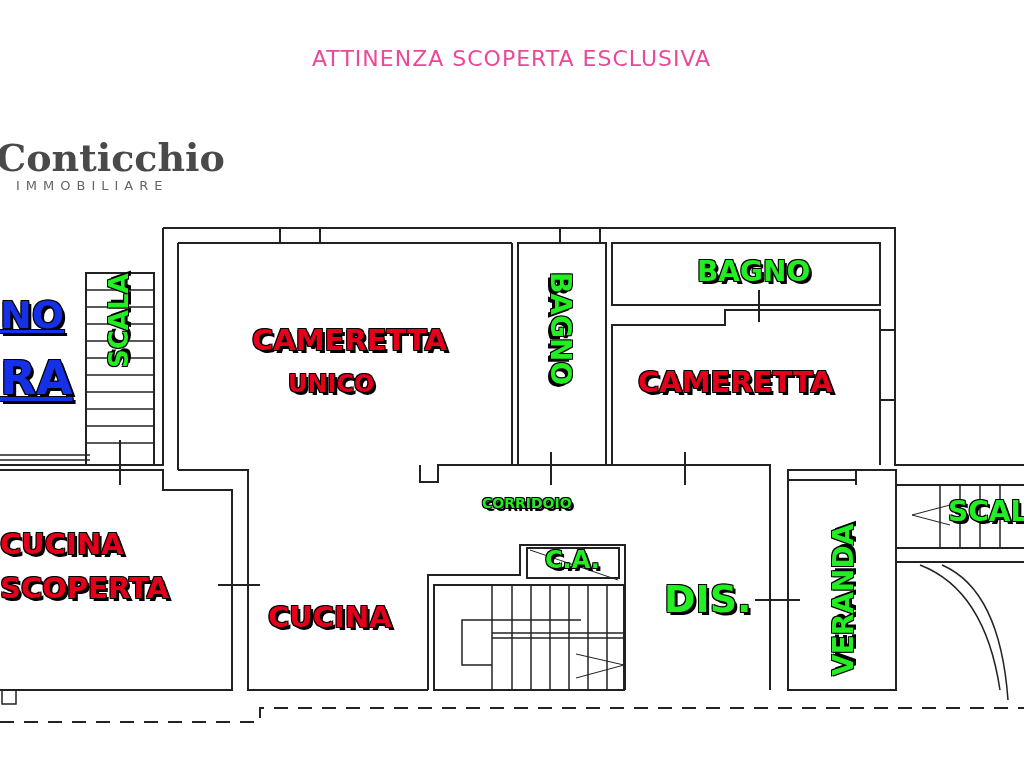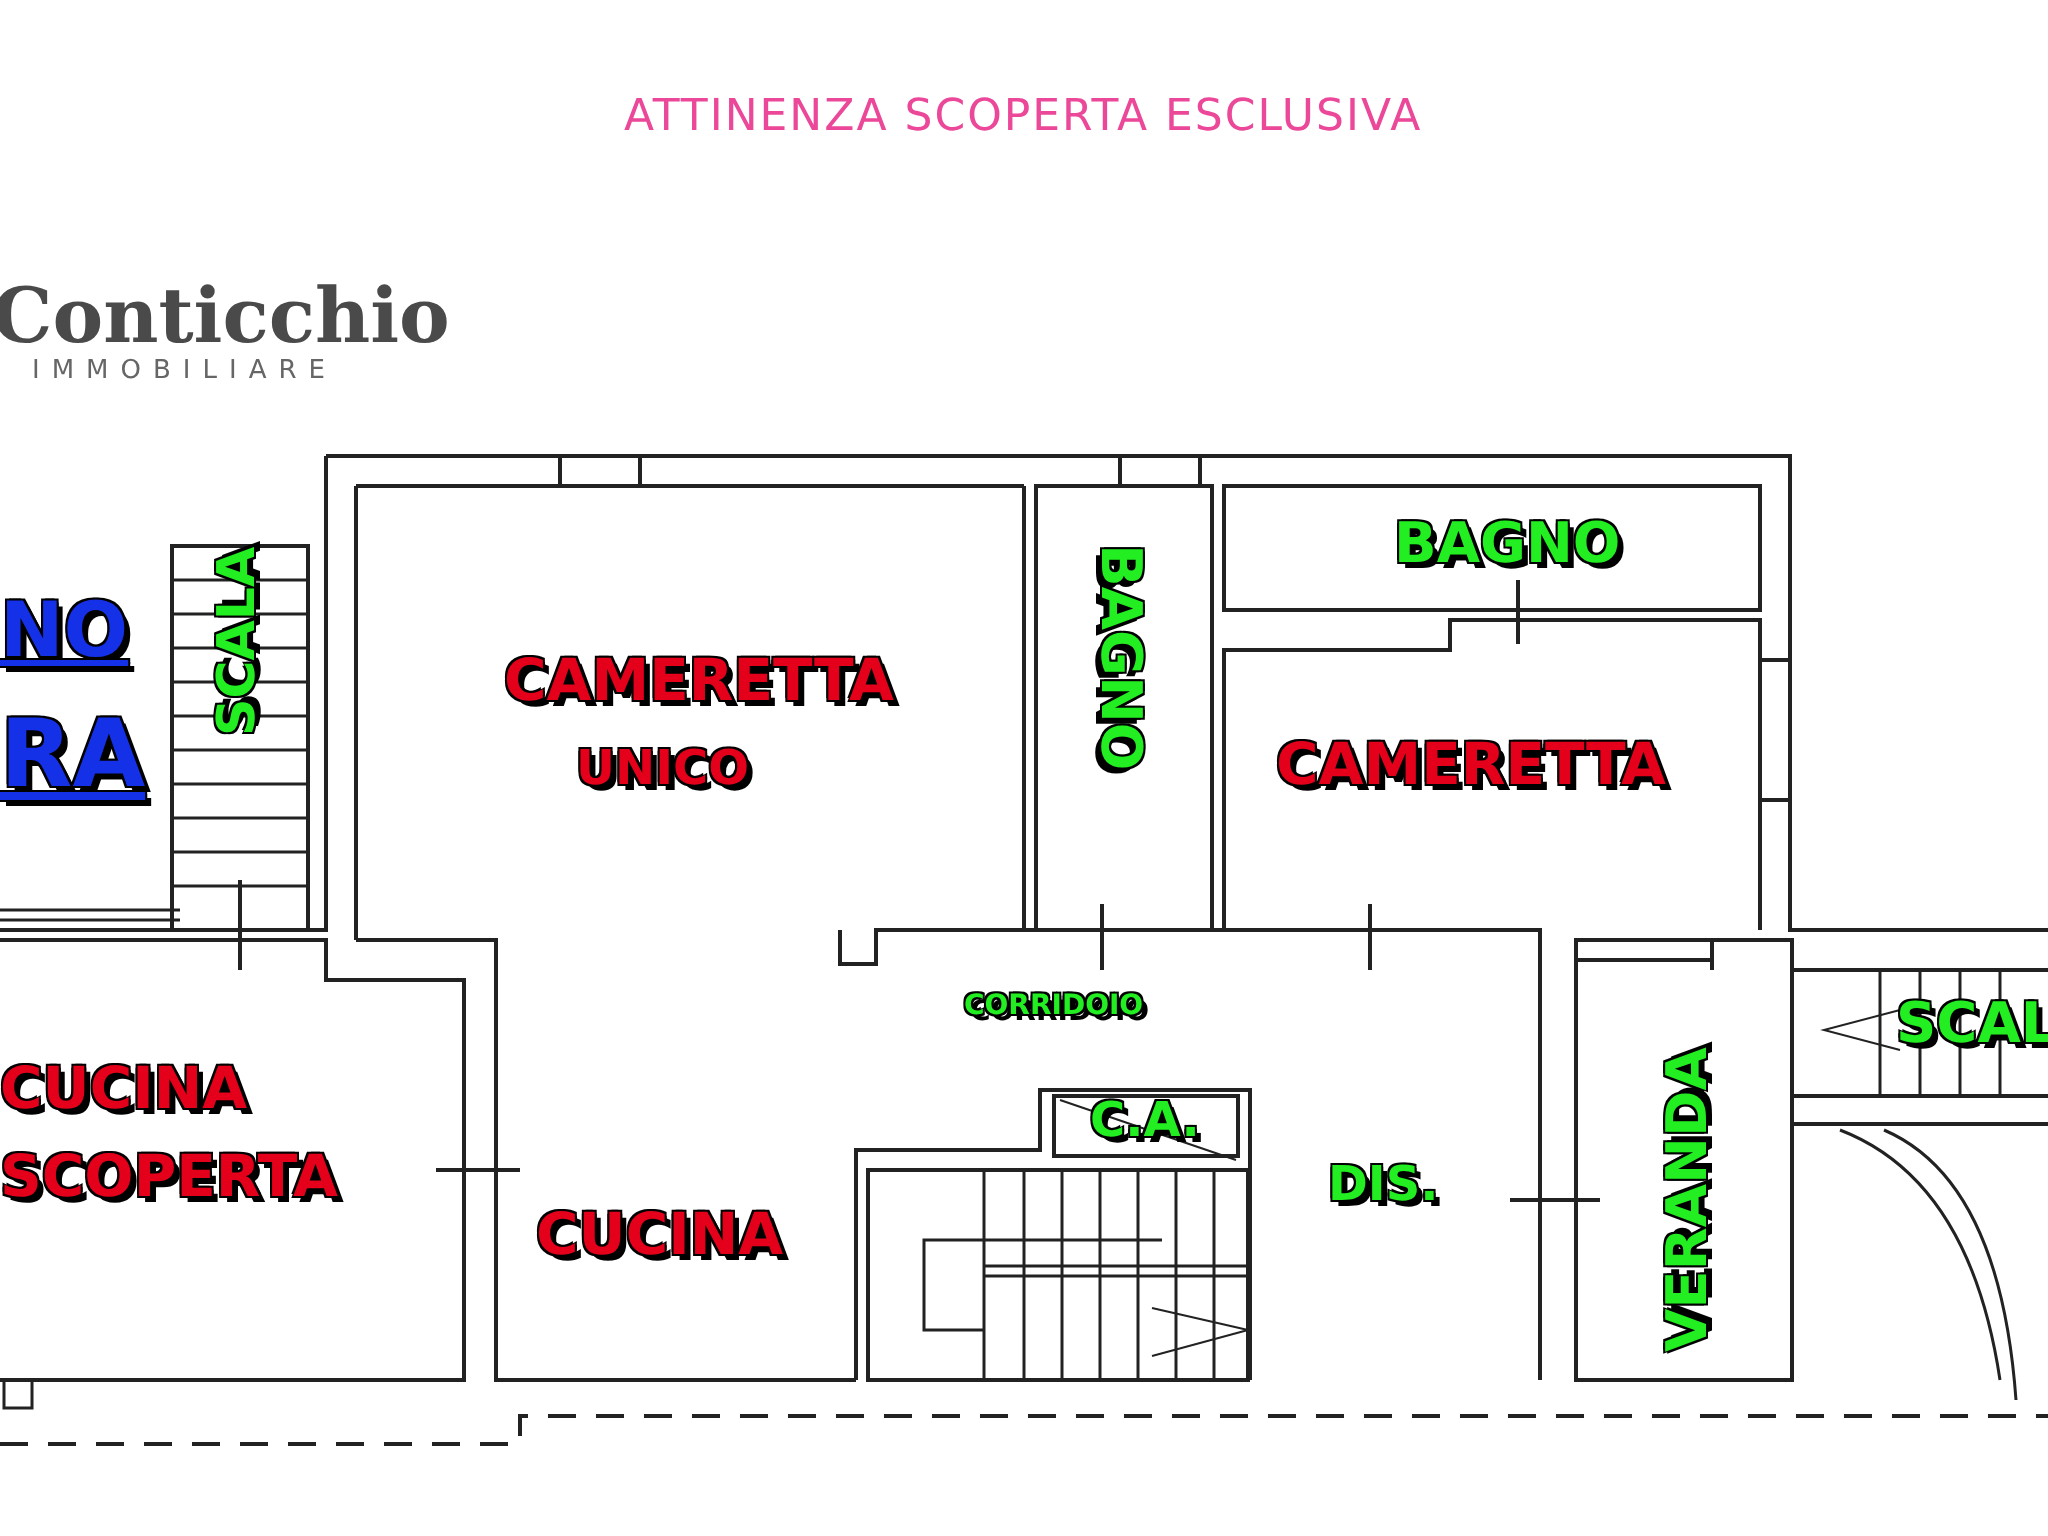--- a/index.html
+++ b/index.html
@@ -115,18 +115,18 @@
 <div class="lbl blue" style="left:0;top:296px;font-size:38px;">NO</div>
 <div class="lbl blue" style="left:0;top:354px;font-size:47px;text-align:right;">RA</div>
 <div class="lbl green vm90" style="left:106px;top:368px;font-size:26px;">SCALA</div>
 <div class="lbl red" style="left:252px;top:326px;font-size:29px;">CAMERETTA</div>
 <div class="lbl red" style="left:288px;top:372px;font-size:24px;">UNICO</div>
 <div class="lbl green v90" style="left:574px;top:272px;font-size:28px;">BAGNO</div>
 <div class="lbl green" style="left:697px;top:258px;font-size:28px;">BAGNO</div>
 <div class="lbl red" style="left:638px;top:368px;font-size:29px;">CAMERETTA</div>
 <div class="lbl green" style="left:482px;top:496px;font-size:14px;">CORRIDOIO</div>
 <div class="lbl green" style="left:545px;top:548px;font-size:24px;">C.A.</div>
-<div class="lbl green" style="left:664px;top:580px;font-size:24px;">DIS.</div>
+<div class="lbl green" style="left:664px;top:580px;font-size:38px;">DIS.</div>
 <div class="lbl red" style="left:0;top:530px;font-size:29px;">CUCINA</div>
 <div class="lbl red" style="left:0;top:574px;font-size:29px;">SCOPERTA</div>
 <div class="lbl red" style="left:268px;top:603px;font-size:29px;">CUCINA</div>
 <div class="lbl green vm90" style="left:830px;top:676px;font-size:28px;">VERANDA</div>
 <div class="lbl green" style="left:948px;top:498px;font-size:28px;">SCAL</div>
 
 </body></html>

